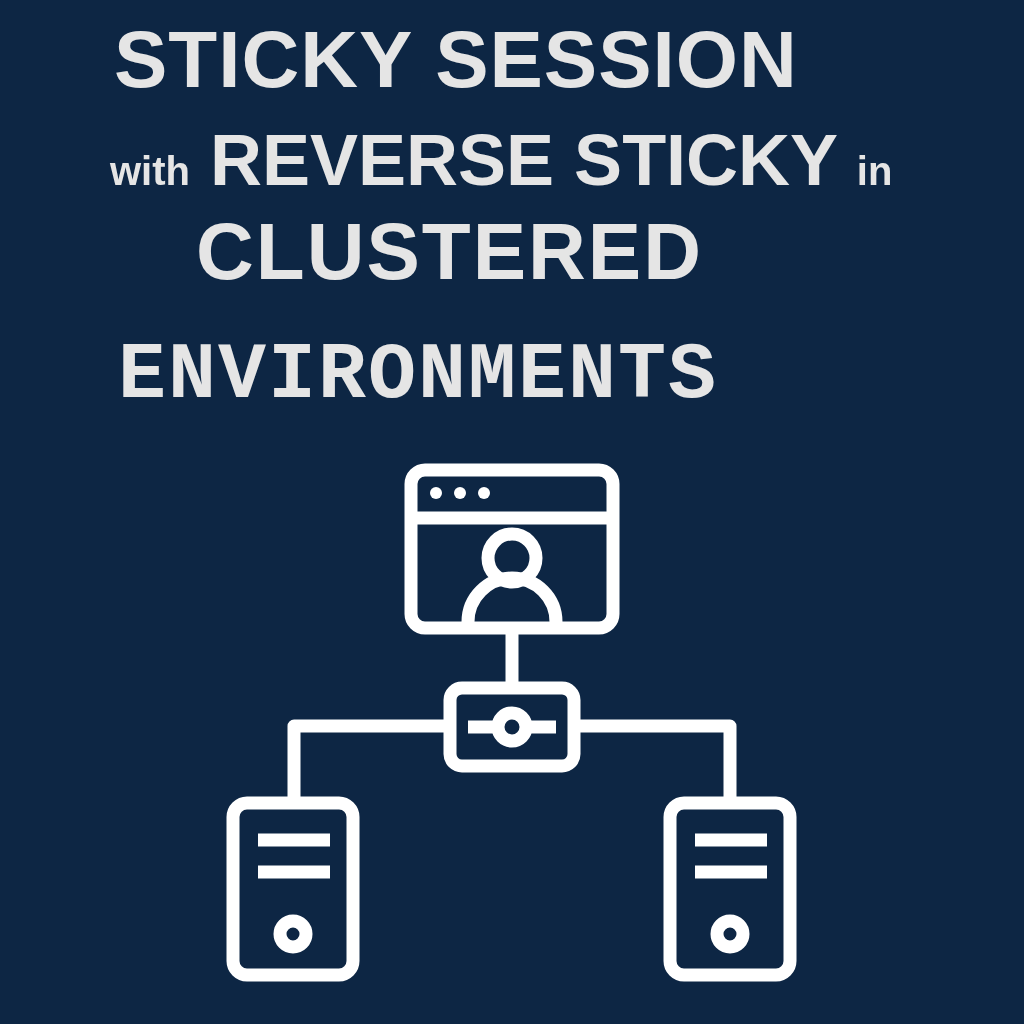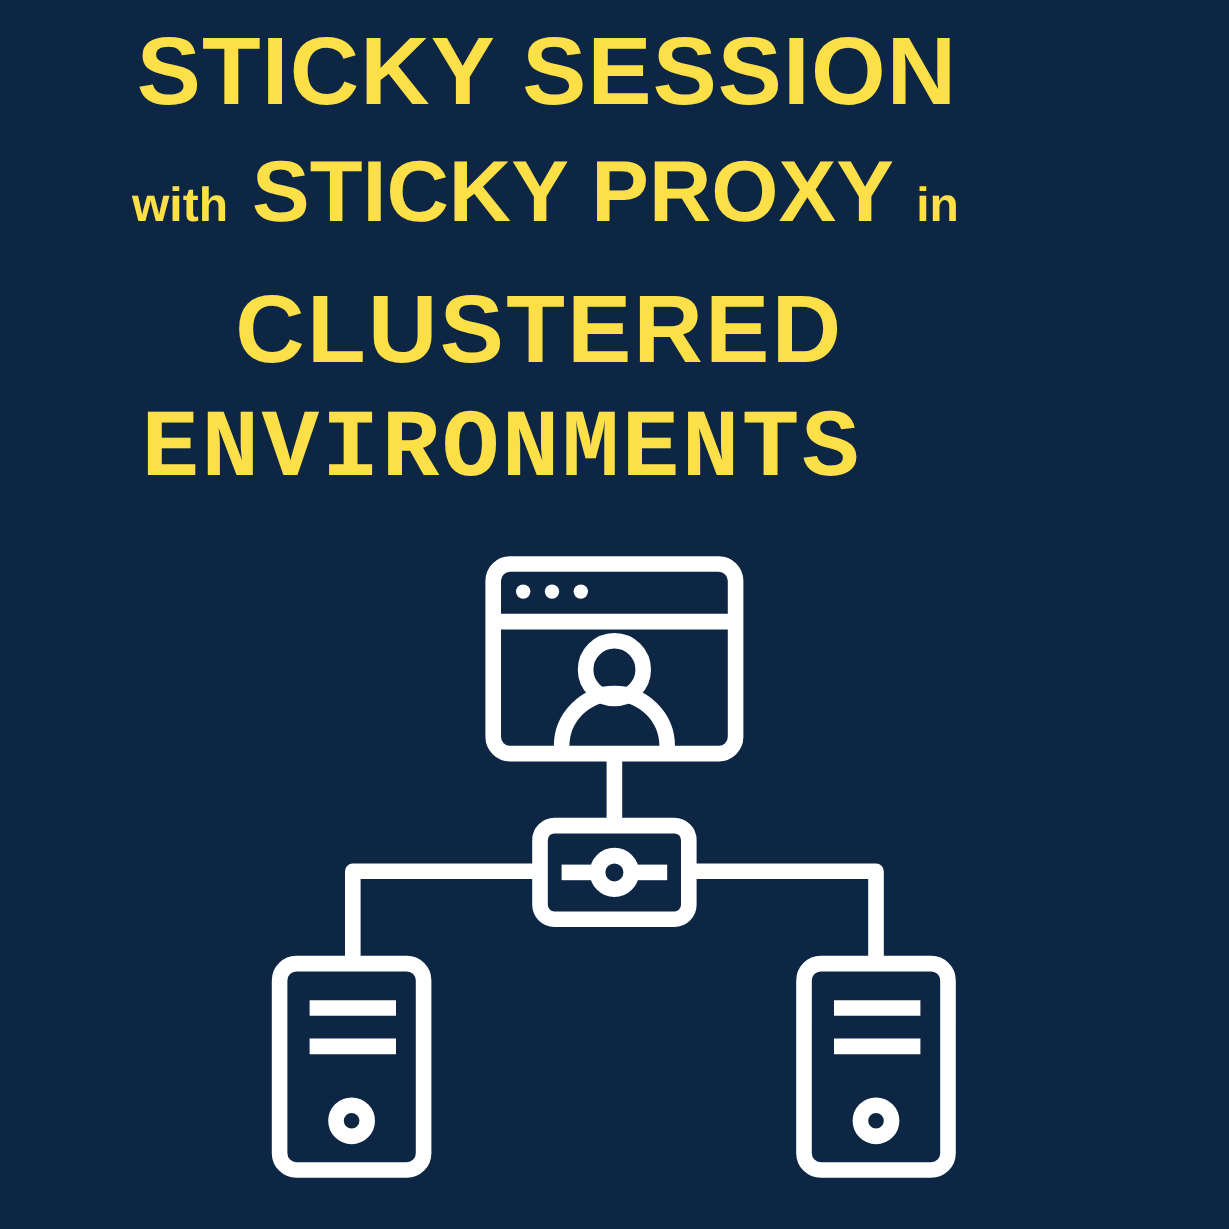--- a/index.html
+++ b/index.html
@@ -5,39 +5,39 @@
   html, body { margin: 0; padding: 0; }
   body {
     width: 1024px; height: 1024px;
     background: #0d2644;
     position: relative;
     overflow: hidden;
     font-family: "Liberation Sans", "DejaVu Sans", sans-serif;
   }
   .title-line {
     position: absolute;
-    color: #fde047;
+    color: #e5e5e5;
     font-weight: bold;
     white-space: nowrap;
     line-height: 1;
   }
   #line1 { left: 114px; top: 20px; font-size: 80px; letter-spacing: 1px; }
   #line2 { left: 110px; top: 124px; font-size: 72px; }
   #line2 .small { font-size: 40px; }
-  #line3 { left: 196px; top: 235px; font-size: 80px; letter-spacing: 2px; }
+  #line3 { left: 196px; top: 212px; font-size: 80px; letter-spacing: 2px; }
   #line4 { left: 118px; top: 336px; font-size: 80px; letter-spacing: 2px; font-family: Liberation Mono, monospace; }
   svg.diagram { position: absolute; left: 0; top: 0; }
 </style>
 </head>
 <body>
 
 <div class="title-line" id="line1">STICKY SESSION</div>
 <div class="title-line" id="line2">
   <span class="small">with</span>
-  <span>STICKY PROXY</span>
+  <span>REVERSE STICKY</span>
   <span class="small">in</span>
 </div>
 <div class="title-line" id="line3">CLUSTERED</div>
 <div class="title-line" id="line4">ENVIRONMENTS</div>
 
 <svg class="diagram" width="1024" height="1024" viewBox="0 0 1024 1024">
   <g fill="none" stroke="#ffffff" stroke-width="13" stroke-linejoin="round" stroke-linecap="butt">
 
     <g>
       <line x1="512" y1="628" x2="512" y2="688"></line>

